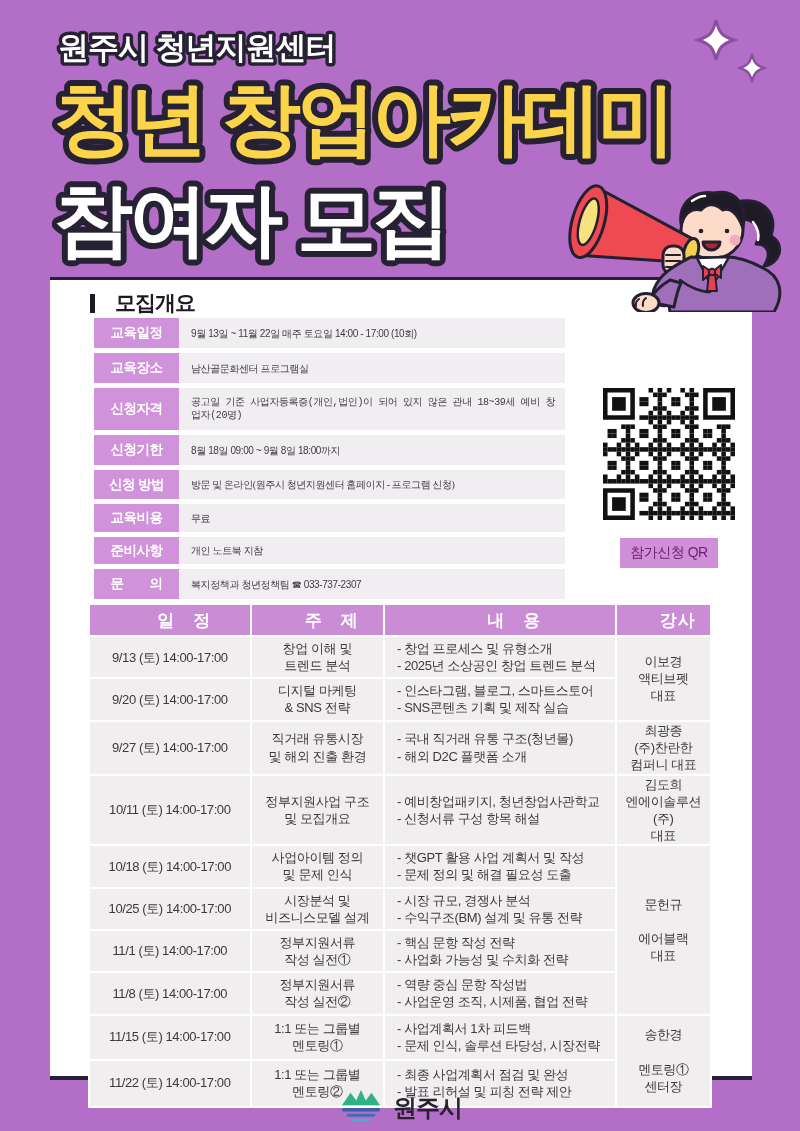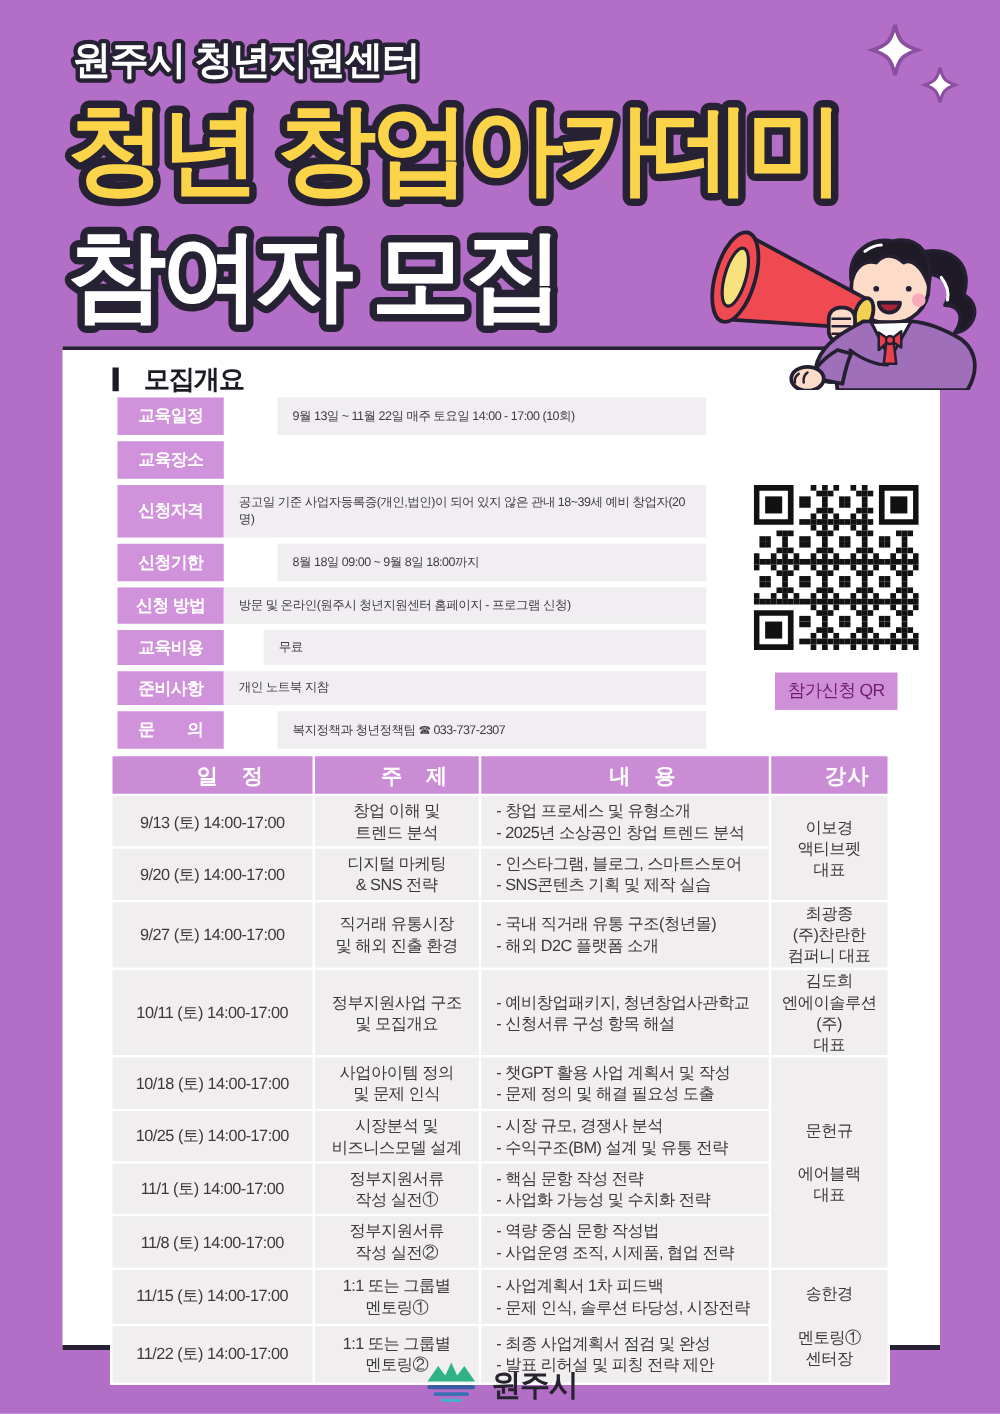--- a/index.html
+++ b/index.html
@@ -47,22 +47,22 @@
   .info-row .badge {
     width:85px; flex:0 0 85px; background:#d092da; color:#ffffff;
     font-size:13.5px; font-weight:bold; display:flex; align-items:center; justify-content:center;
     text-align:center; letter-spacing:-0.5px;
   }
   .info-row .val {
     flex:1; background:#f0eef0; color:#3f3c42; font-size:10px;
     display:flex; align-items:center; padding:5px 8px 5px 12px; line-height:1.3;
     letter-spacing:-0.4px;
   }
-  .h30 { min-height:30px;gap:43px; } .h42 { min-height:42px; } .h29 { min-height:29px; }
-  .h28 { min-height:28px;gap:32px; } .h27 { min-height:27px; }
+  .h30 { min-height:30px; } .h42 { min-height:42px;font-family:Liberation Mono, monospace; } .h29 { min-height:29px;font-family:Liberation Serif, serif; }
+  .h28 { min-height:28px; } .h27 { min-height:27px; }
 
   .qr-wrap { position:absolute; left:553px; top:108px; width:132px; text-align:center; }
   .qr-wrap svg { display:block; width:132px; height:132px; background:#ffffff; }
   .qr-label {
     display:inline-block; margin-top:18px; background:#cf90d8; color:#701a75;
     font-size:14px; padding:6px 10px; letter-spacing:-0.5px;
   }
 
   
   table.sched {
@@ -165,20 +165,21 @@
       <span class="txt">모집개요</span>
     </div>
 
     <div class="info-rows">
       <div class="info-row h30">
         <div class="badge">교육일정</div>
         <div class="val">9월 13일 ~ 11월 22일 매주 토요일 14:00 - 17:00 (10회)</div>
       </div>
       <div class="info-row h30">
         <div class="badge">교육장소</div>
+        <div class="val">남산골문화센터 프로그램실</div>
       </div>
       <div class="info-row h42">
         <div class="badge">신청자격</div>
         <div class="val">공고일 기준 사업자등록증(개인,법인)이 되어 있지 않은 관내 18~39세 예비 창업자(20명)</div>
       </div>
       <div class="info-row h30">
         <div class="badge">신청기한</div>
         <div class="val">8월 18일 09:00 ~ 9월 8일 18:00까지</div>
       </div>
       <div class="info-row h29">

